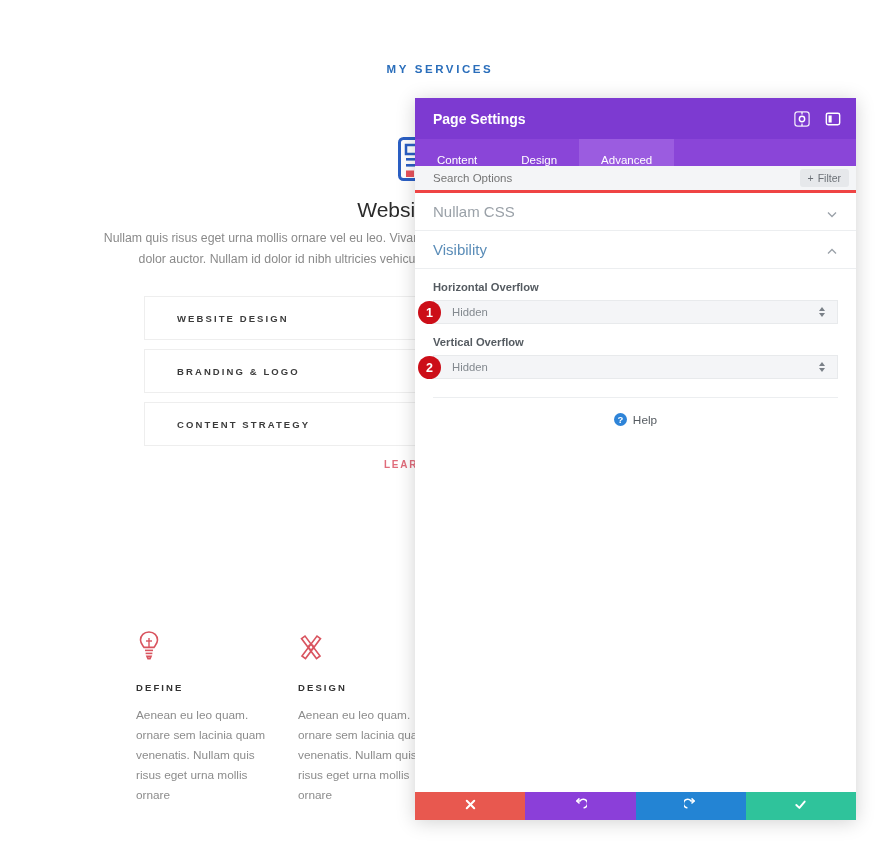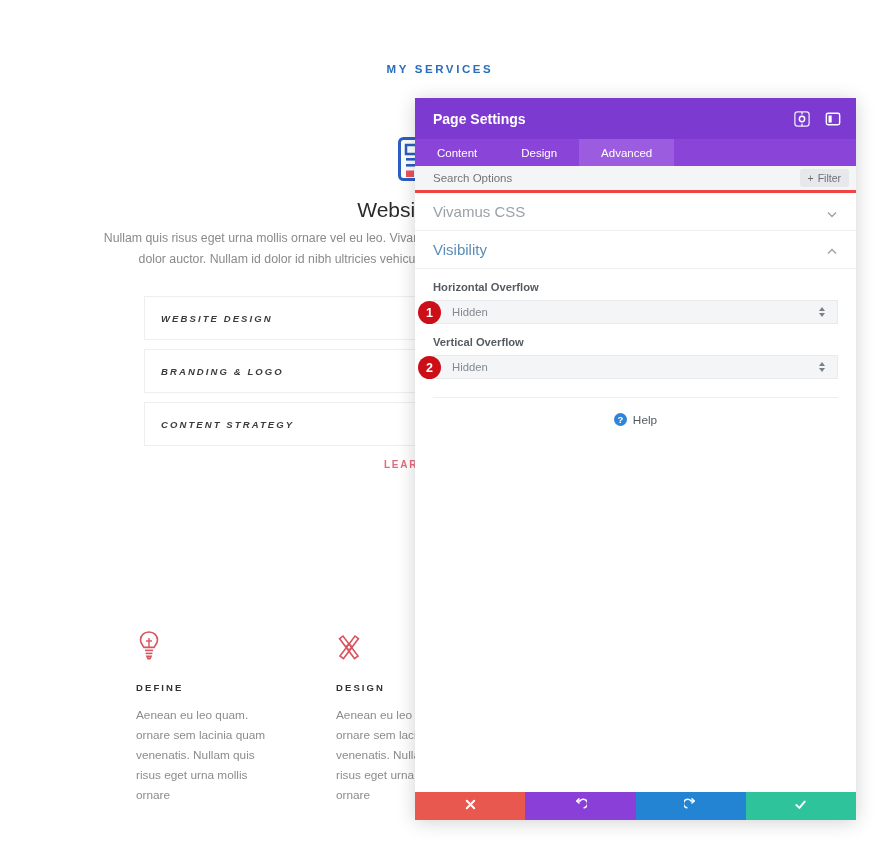--- a/index.html
+++ b/index.html
@@ -74,23 +74,22 @@
     left: 144px;
     top: 296px;
     width: 360px;
   }
   .accordion-item {
     height: 44px;
     border: 1px solid #eeeeee;
     background: #ffffff;
     display: flex;
     align-items: center;
-    padding-left: 16px;
+    padding-left: 32px;
     margin-bottom: 9px;
-    font-style: italic;
   }
   .accordion-label {
     font-size: 9.5px;
     font-weight: 700;
     letter-spacing: 2.1px;
     color: #3b3b3b;
   }
 
   .learn-more {
     position: absolute;
@@ -102,21 +101,21 @@
     font-weight: 700;
     letter-spacing: 1.8px;
     color: #e06c7b;
   }
 
   .features {
     position: absolute;
     left: 136px;
     top: 630px;
     display: flex;
-    gap: 63px;
+    gap: 25px;
   }
   .feature-col { width: 137px; }
   .feature-icon {
     width: 26px;
     height: 30px;
     margin-bottom: 22px;
   }
   .feature-title {
     font-size: 9.5px;
     font-weight: 700;
@@ -168,21 +167,21 @@
   .modal-tabs {
     height: 27px;
     background: #8a45d8;
     display: flex;
     flex: none;
   }
   .tab {
     padding: 0 22px;
     height: 27px;
     display: flex;
-    align-items: center;
+    align-items: flex-end;
     font-size: 11.5px;
     color: #ffffff;
     font-weight: 400;
     cursor: pointer;
   }
   .tab.active {
     background: #9b5ce0;
     font-weight: 400;
   }
 
@@ -436,21 +435,21 @@
       <input class="search-input" type="text" placeholder="Search Options" style="">
       <div class="filter-btn">
         <span>+</span>
         <span>Filter</span>
       </div>
     </div>
 
     <div class="modal-body">
 
       <div class="section-row">
-        <span class="section-name">Vivamus CSS</span>
+        <span class="section-name">Nullam CSS</span>
         <span class="chev">
           <svg viewBox="0 0 12 12" width="12" height="12">
             <polyline points="2,4.5 6,8.5 10,4.5" fill="none" stroke="#9aa1a8" stroke-width="1.3"></polyline>
           </svg>
         </span>
       </div>
 
 
       <div class="section-row open">
         <span class="section-name">Visibility</span>

